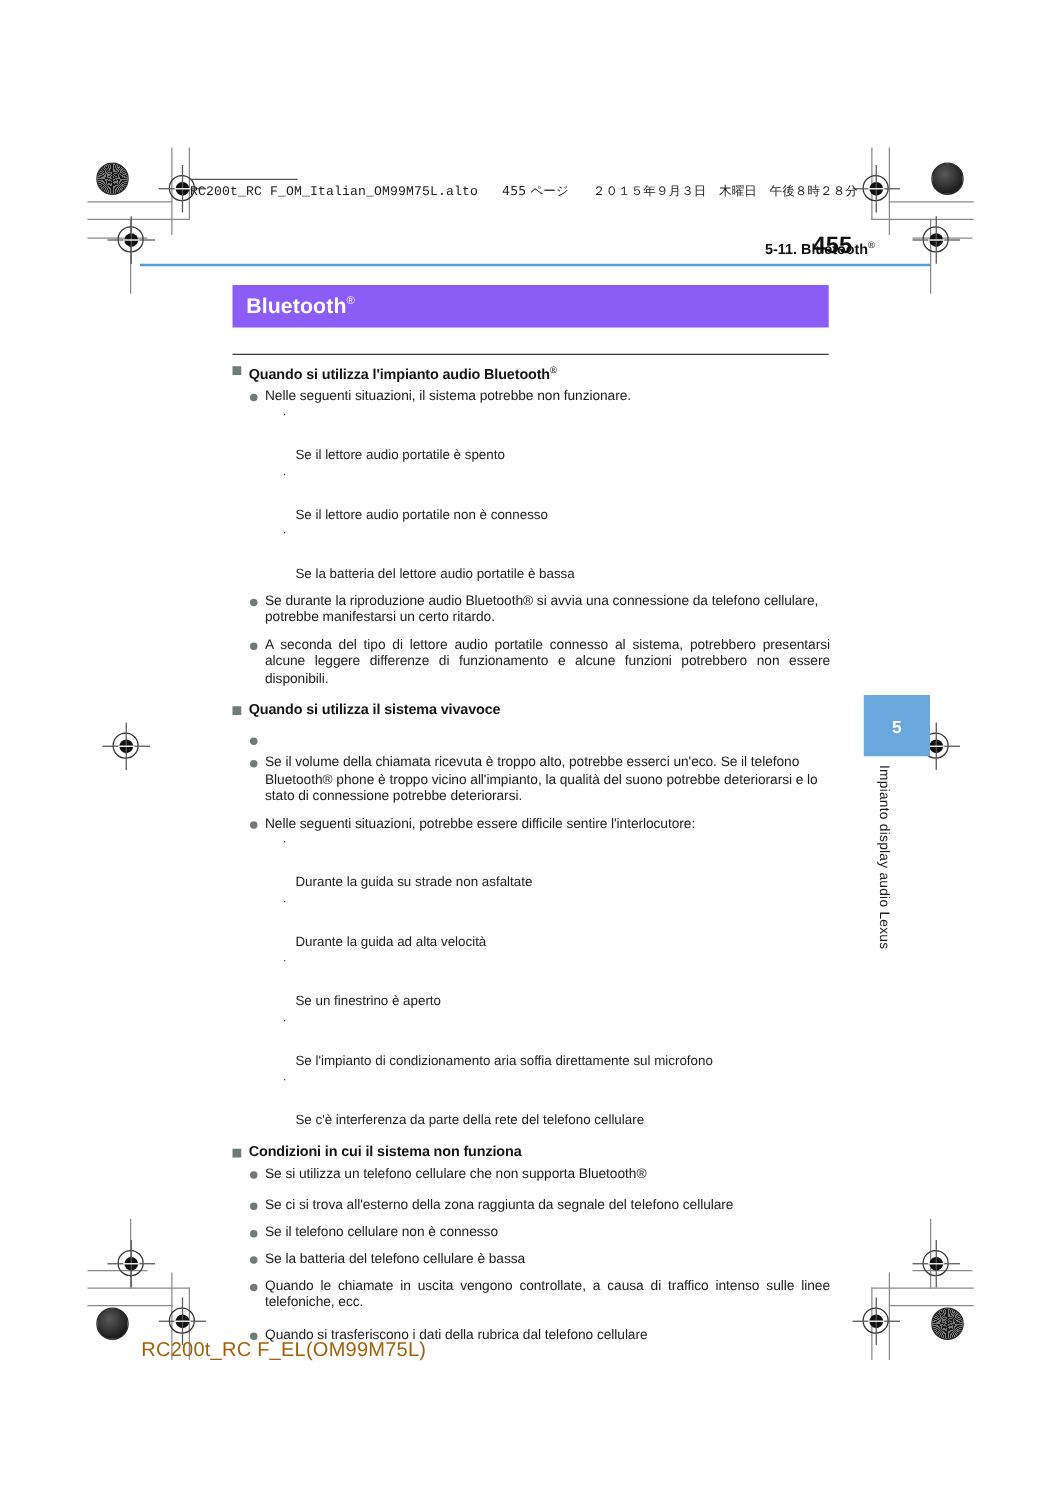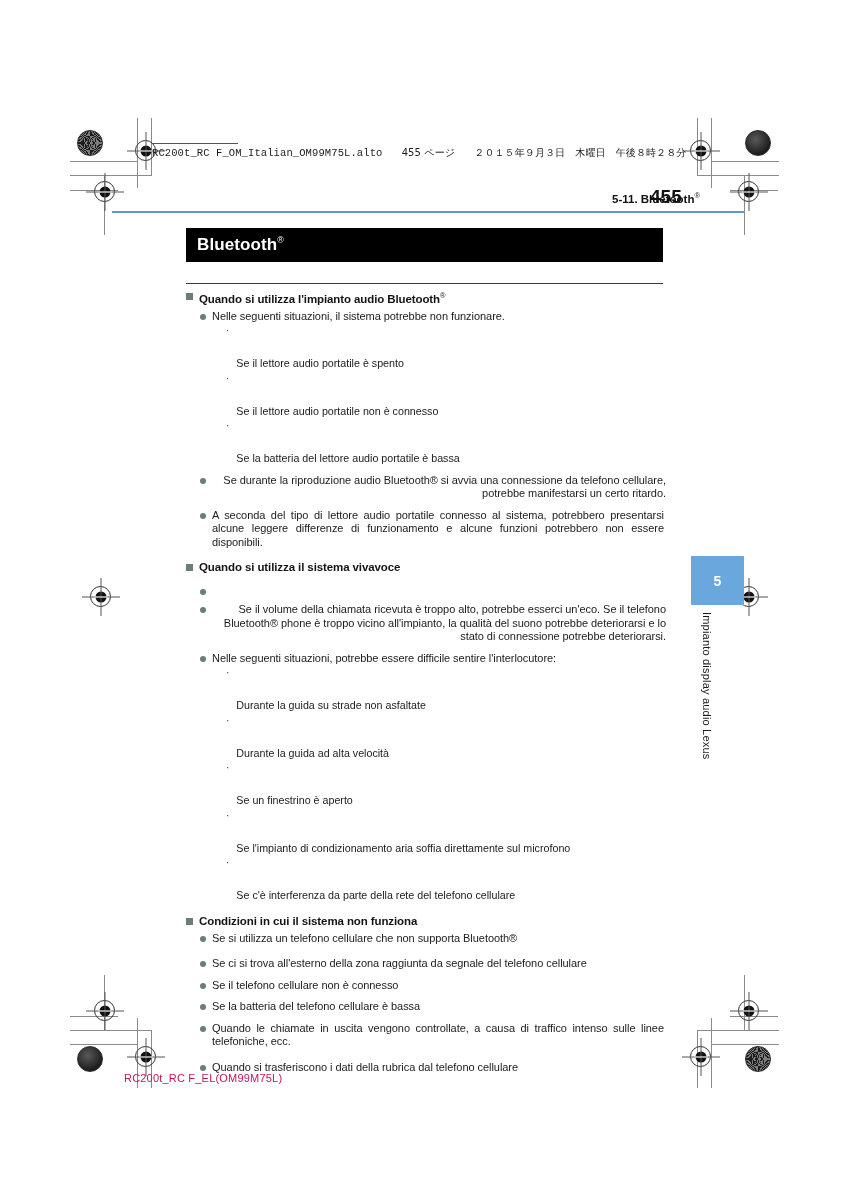--- a/index.html
+++ b/index.html
@@ -122,21 +122,21 @@
     height: 2px;
     background: #5b9bd5;
   }
 
   .title-bar {
     position: absolute;
     left: 186px;
     top: 228px;
     width: 477px;
     height: 34px;
-    background: #000000;
+    background: #8b5cf6;
     display: flex;
     align-items: center;
   }
   .title-bar .title-text {
     color: #ffffff;
     font-size: 17px;
     font-weight: bold;
     padding-left: 11px;
     letter-spacing: 0.1px;
   }
@@ -193,21 +193,20 @@
     border-radius: 50%;
     background: #6b7d76;
     margin-top: 4px;
     margin-right: 6px;
   }
   .bullet .b-text {
     font-size: 11px;
     color: #1b1b1b;
     line-height: 13.5px;
     letter-spacing: -0.05px;
-    text-align: right;
   }
   .bullet.just .b-text { text-align: justify; width: 452px; }
 
   .sub {
     display: flex;
     align-items: flex-start;
     margin: 1px 0 0 40px;
   }
   .sub .tick {
     flex: 0 0 auto;
@@ -251,24 +250,23 @@
     writing-mode: vertical-rl;
     text-orientation: mixed;
     letter-spacing: 0.2px;
     white-space: nowrap;
   }
 
   .footer-code {
     position: absolute;
     left: 113px;
     top: 1072px;
-    font-size: 11px;
-    color: #be185d;
+    font-size: 16px;
+    color: #a16207;
     letter-spacing: 0.2px;
-    margin-left: 11px;
   }
 </style>
 </head>
 <body>
 
 <div>
 
   <div class="mark-line v" style="left:137px; top:118px; height:70px;"></div>
   <div class="mark-line v" style="left:151px; top:118px; height:58px;"></div>
   <div class="mark-line h" style="left:70px; top:175px; width:82px;"></div>

